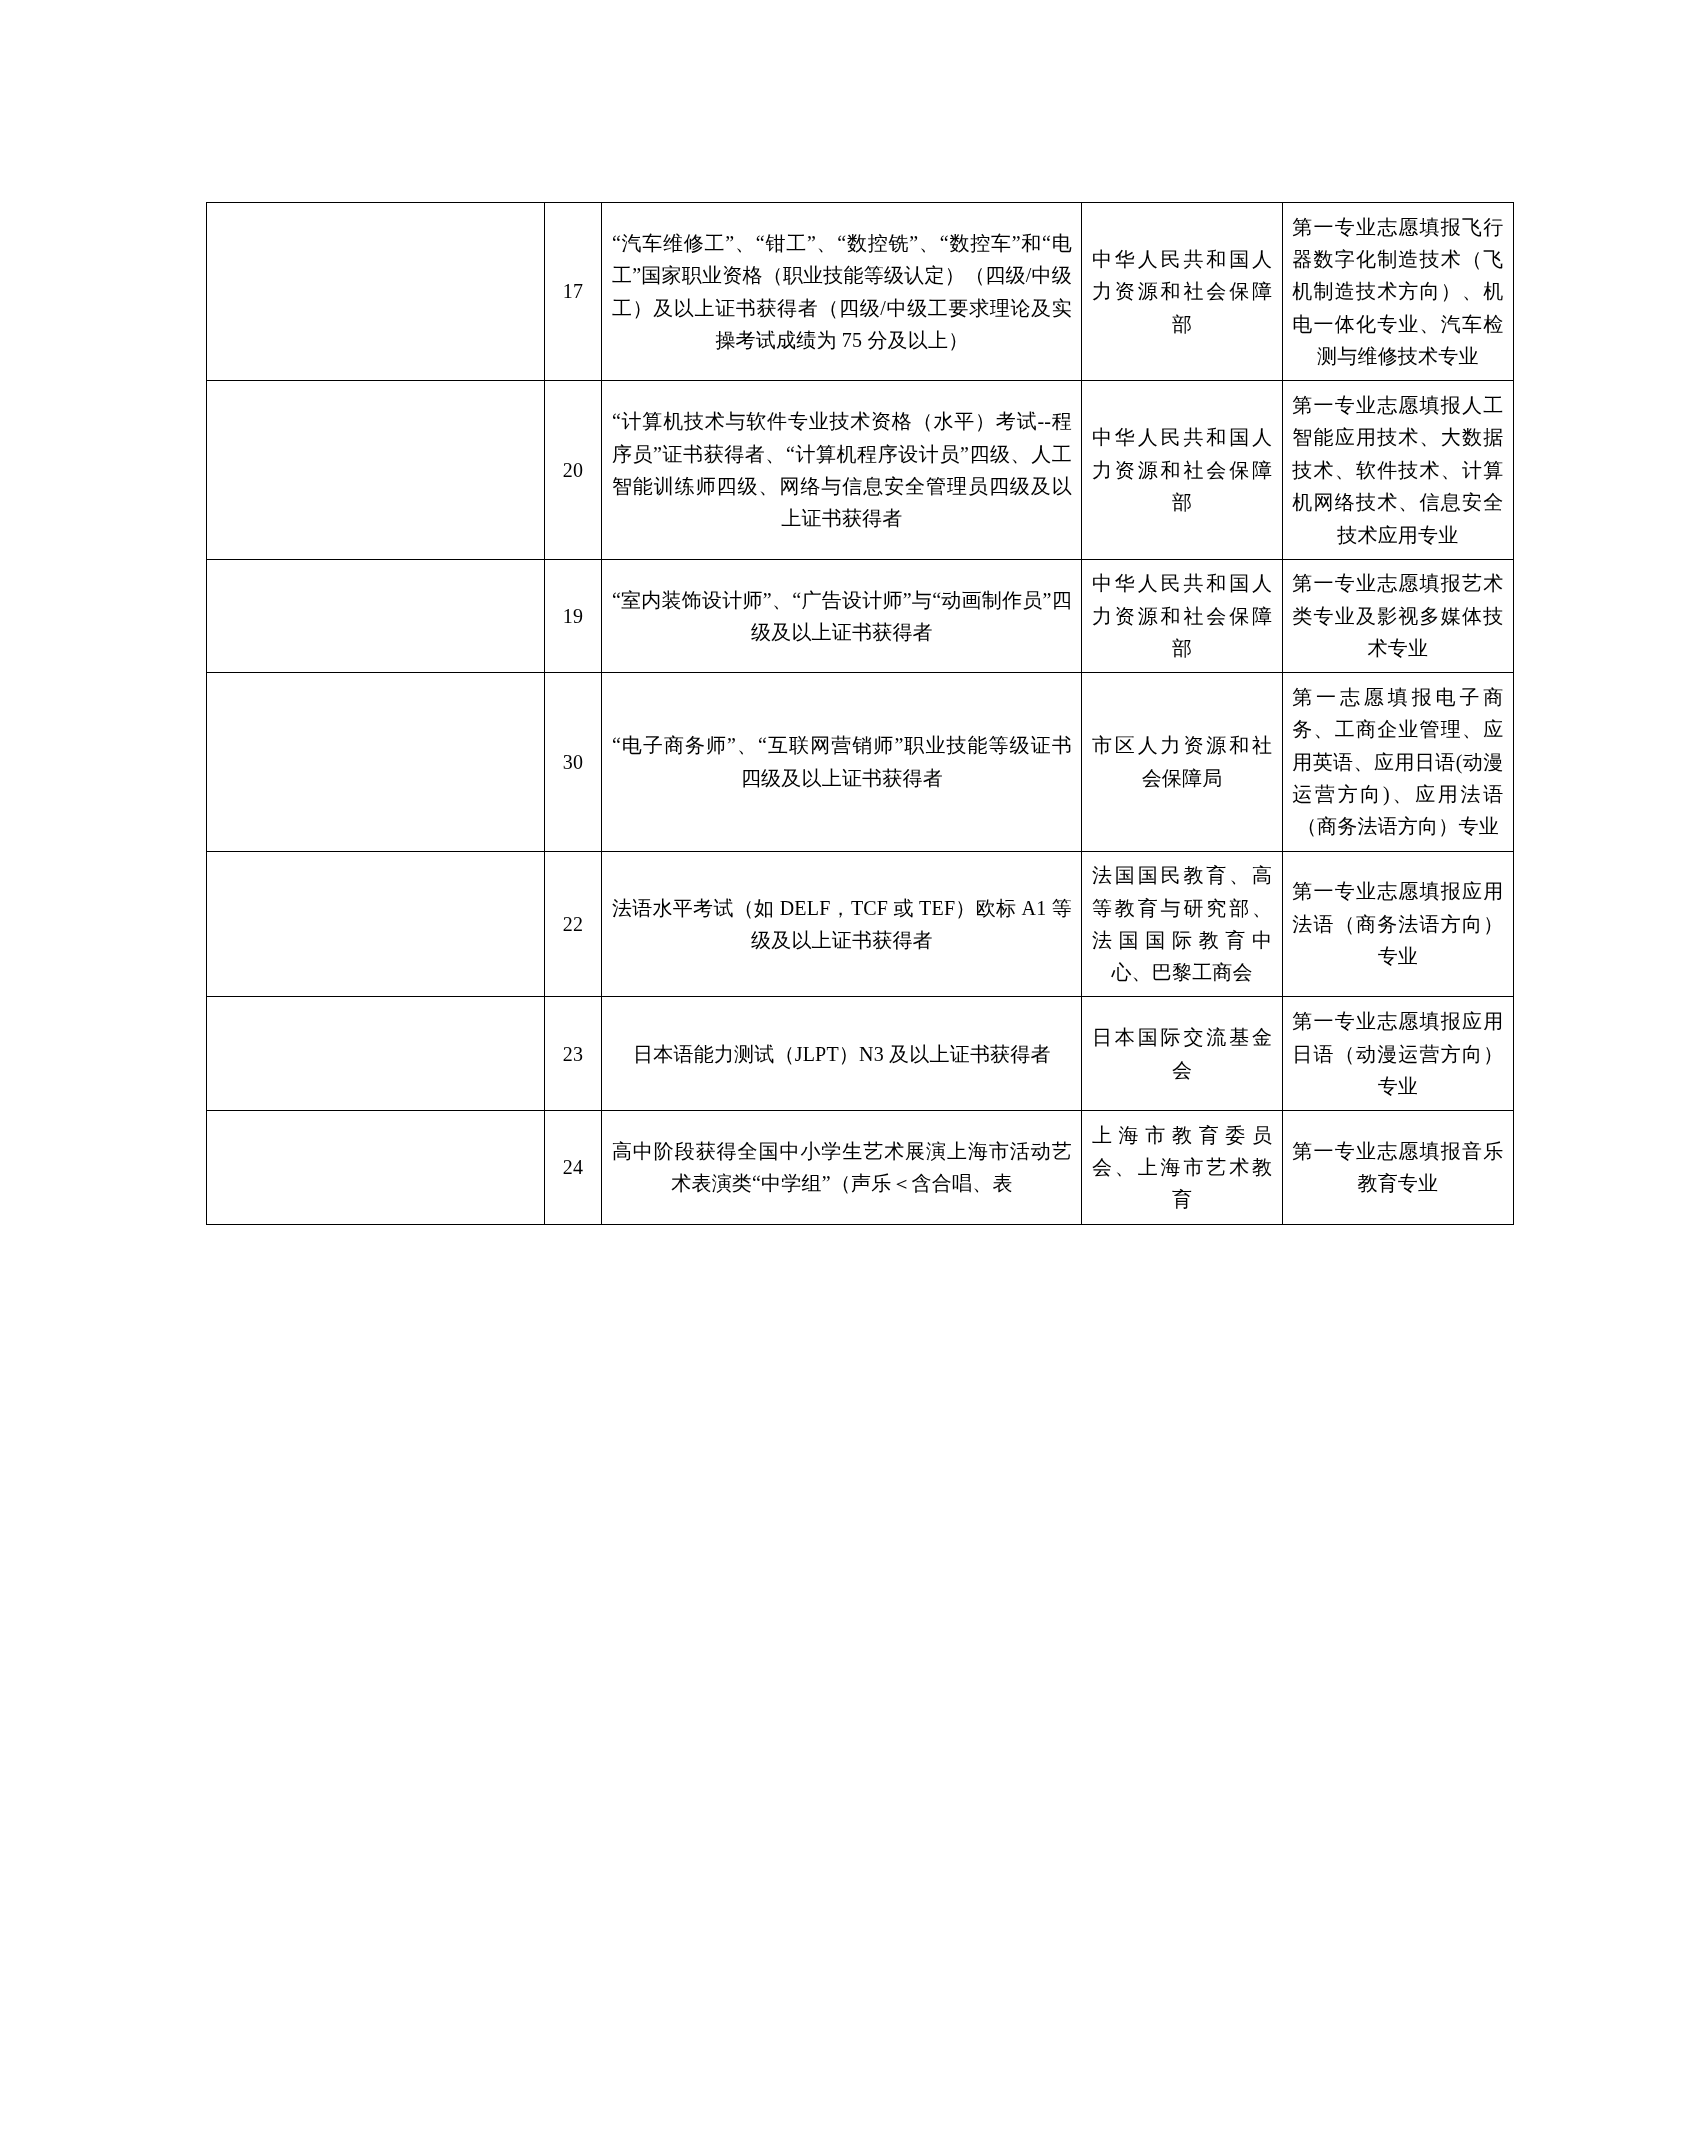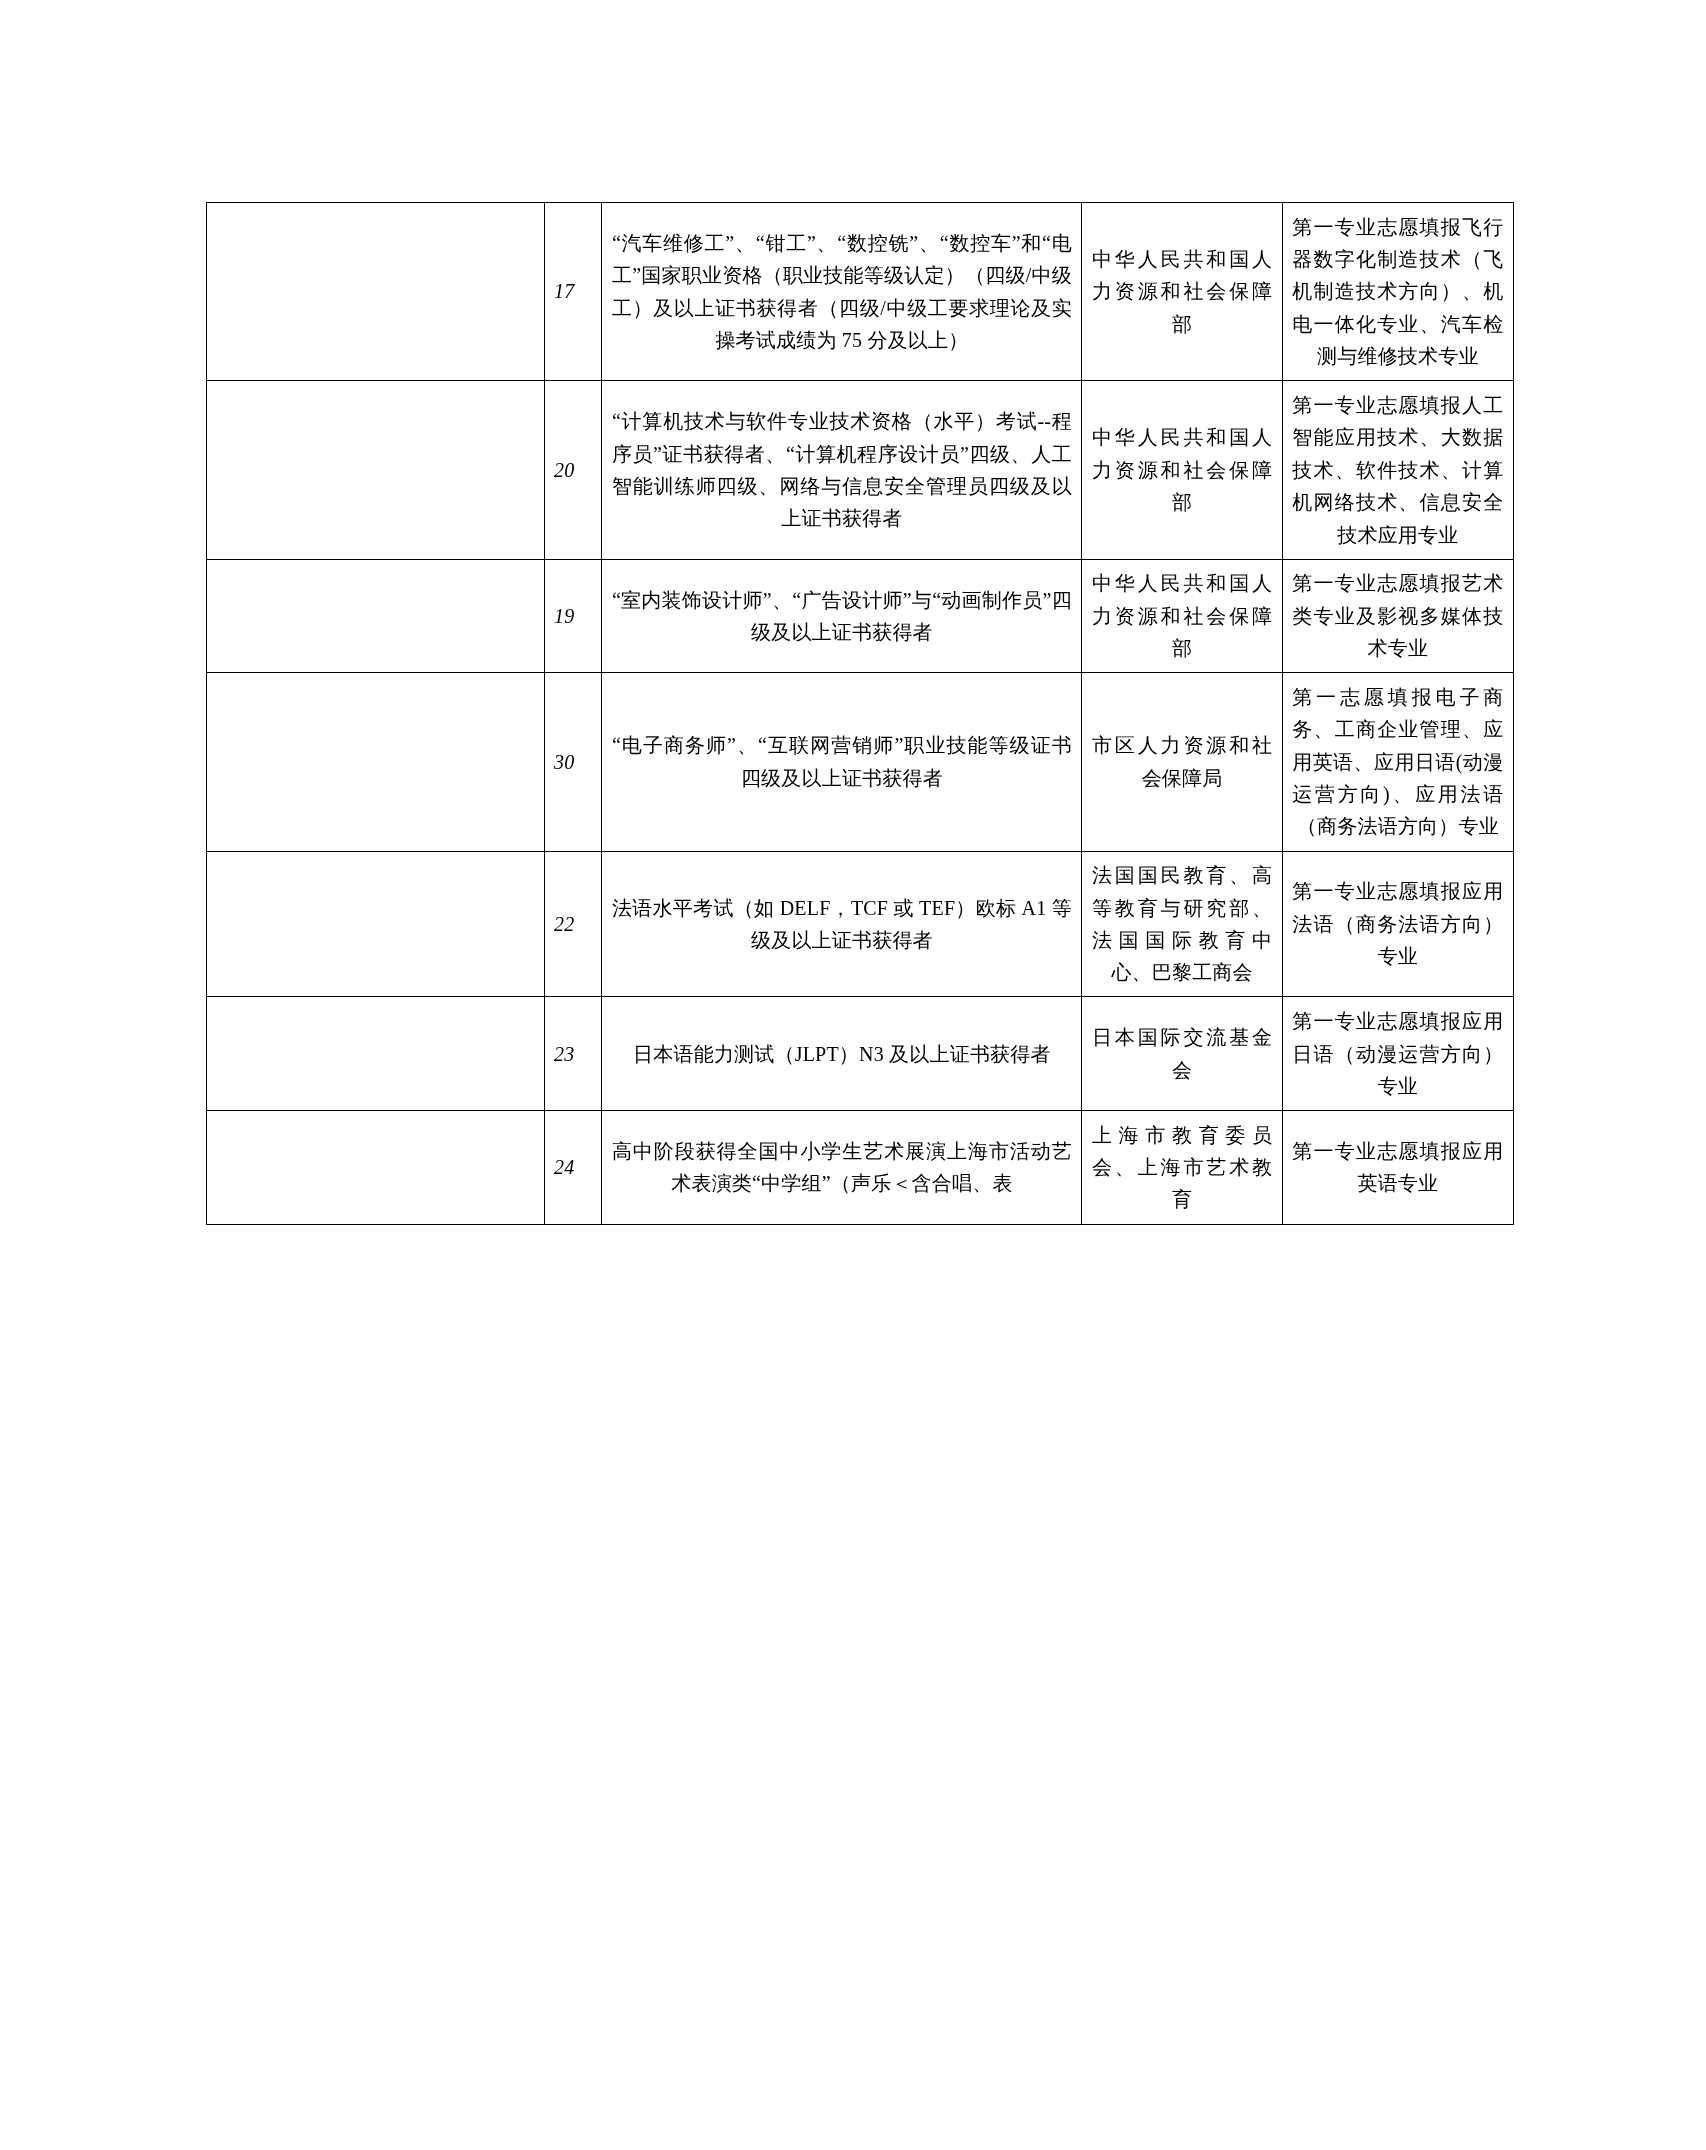--- a/index.html
+++ b/index.html
@@ -39,24 +39,23 @@
 
   table.cert-table td {
     border: 1.3px solid #000000;
     vertical-align: middle;
     padding: 7.7px 9.5px;
     font-size: 20px;
     line-height: 1.62;
     letter-spacing: 0.2px;
   }
   td.no-cell {
-    text-align: left;
+    text-align: center;
     font-size: 20.6px;
     padding: 4.3px 0;
-    font-style: italic;
   }
   td.desc-cell {
     text-align: justify;
     text-align-last: center;
     padding: 9.5px 14.6px;
   }
   td.org-cell {
     text-align: justify;
     text-align-last: center;
     padding: 9.5px 11.2px;
@@ -144,20 +143,20 @@
           <td class="desc-cell">日本语能力测试（JLPT）N3 及以上证书获得者</td>
           <td class="org-cell">日本国际交流基金会</td>
           <td class="major-cell">第一专业志愿填报应用日语（动漫运营方向）专业</td>
         </tr>
 
         <tr class="last-row">
           <td class="blank-cell"></td>
           <td class="no-cell">24</td>
           <td class="desc-cell">高中阶段获得全国中小学生艺术展演上海市活动艺术表演类“中学组”（声乐＜含合唱、表</td>
           <td class="org-cell">上海市教育委员会、上海市艺术教育</td>
-          <td class="major-cell">第一专业志愿填报应用英语专业</td>
+          <td class="major-cell">第一专业志愿填报音乐教育专业</td>
         </tr>
 
       </tbody>
     </table>
   </div>
 </div>
 
 
 </body></html>

